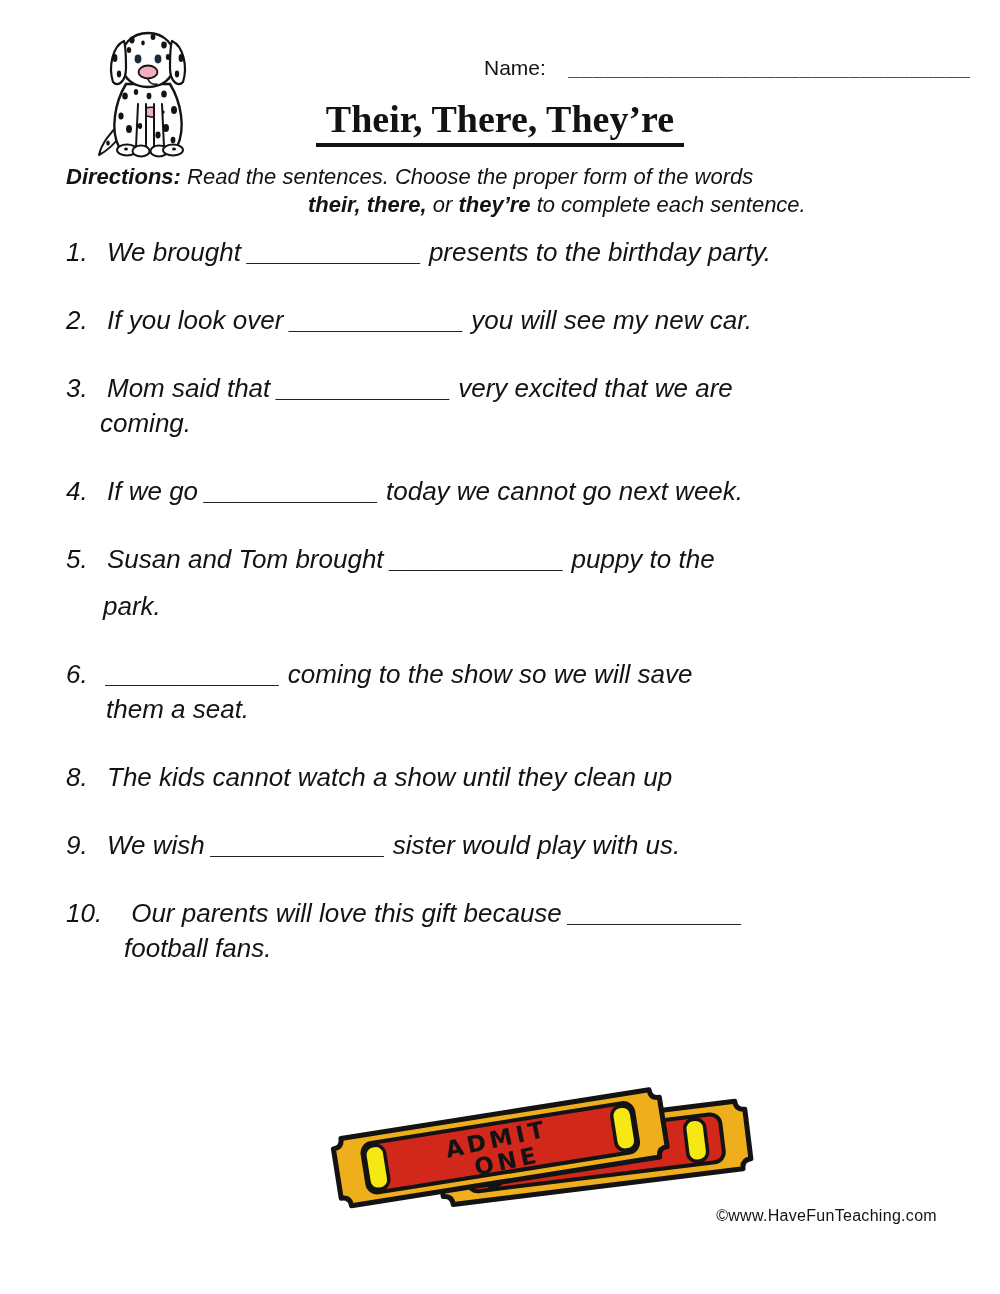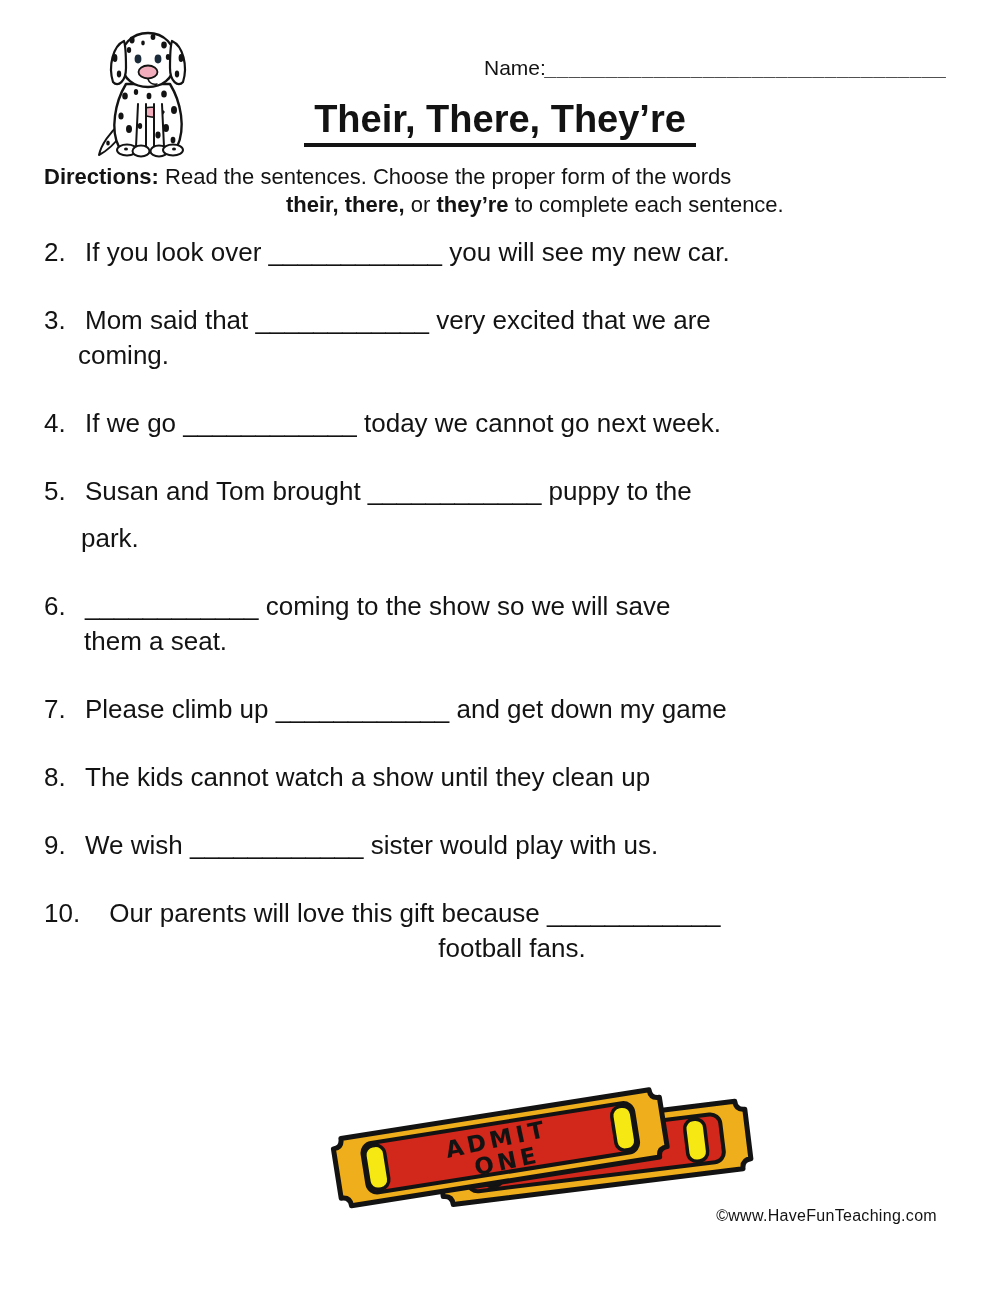--- a/index.html
+++ b/index.html
@@ -6,41 +6,41 @@
   body{
     position:relative;
     width:1000px;height:1294px;
     background:#ffffff;
     color:#131313;
     font-family:"Liberation Sans", sans-serif;
     overflow:hidden;
   }
   .puppy{position:absolute;left:96px;top:28px;width:104px;height:133px;}
   .name-row{position:absolute;left:484px;top:56px;font-size:21px;white-space:nowrap;}
-  .name-label{margin-right:0;}
+  .name-label{margin-right:24px;}
   .name-line{letter-spacing:.5px;font-style:italic;}
-  .title-wrap{position:absolute;left:0;top:97px;width:1000px;text-align:center;}
+  .title-wrap{position:absolute;left:0;top:97px;width:1000px;text-align:center;font-family:Liberation Serif, serif;}
   .title{
     display:inline-block;
     font-size:38px;font-weight:bold;line-height:44px;
     border-bottom:4px solid #131313;
     padding:0 10px 2px 10px;
   }
-  .main{position:absolute;left:44px;top:163px;width:878px;}
+  .main{position:absolute;left:66px;top:163px;width:878px;font-style:italic;}
   .directions{font-size:22px;line-height:28px;}
   .dir-line2{padding-left:242px;}
   .sentences{margin-top:16px;}
   .sentence{font-size:26px;line-height:35px;margin-bottom:33px;}
   .num{display:inline-block;min-width:26px;margin-right:15px;}
   .num-wide{margin-right:29px;text-align:center;}
   .ind-34{padding-left:34px;}
   .ind-37{padding-left:37px;margin-top:12px;}
   .ind-40{padding-left:40px;}
   .ind-59{padding-left:59px;}
-  .ind-58{padding-left:58px;text-align:center;}
+  .ind-58{padding-left:58px;}
   .ind-117{padding-left:117px;}
   .tickets{position:absolute;left:320px;top:1080px;width:443px;height:132px;}
   .ticket-text{
     font-family:"DejaVu Sans", sans-serif;
     font-weight:bold;font-size:23px;letter-spacing:4px;
     fill:#131313;
   }
   .footer{
     position:absolute;top:1207px;right:63px;
     font-size:16px;letter-spacing:.3px;
@@ -108,20 +108,23 @@
 
 <div class="main">
 
   <div class="directions">
     <div class="dir-line1"><b>Directions:</b><span> Read the sentences. Choose the proper form of the words</span></div>
     <div class="dir-line2"><b>their, there,</b><span> or </span><b>they’re</b><span> to complete each sentence.</span></div>
   </div>
 
   <div class="sentences">
 
+    <div class="sentence">
+      <div><span class="num">1.</span><span>We brought ____________ presents to the birthday party.</span></div>
+    </div>
 
     <div class="sentence">
       <div><span class="num">2.</span><span>If you look over ____________ you will see my new car.</span></div>
     </div>
 
     <div class="sentence">
       <div><span class="num">3.</span><span>Mom said that ____________ very excited that we are</span></div>
       <div class="ind-34">coming.</div>
     </div>
 
@@ -133,21 +136,20 @@
       <div><span class="num">5.</span><span>Susan and Tom brought ____________ puppy to the</span></div>
       <div class="ind-37">park.</div>
     </div>
 
     <div class="sentence">
       <div><span class="num">6.</span><span>____________ coming to the show so we will save</span></div>
       <div class="ind-40">them a seat.</div>
     </div>
 
     <div class="sentence">
-      <div><span class="num">7.</span><span>Please climb up ____________ and get down my game</span></div>
     </div>
 
     <div class="sentence">
       <div><span class="num">8.</span><span>The kids cannot watch a show until they clean up</span></div>
     </div>
 
     <div class="sentence">
       <div><span class="num">9.</span><span>We wish ____________ sister would play with us.</span></div>
     </div>
 

